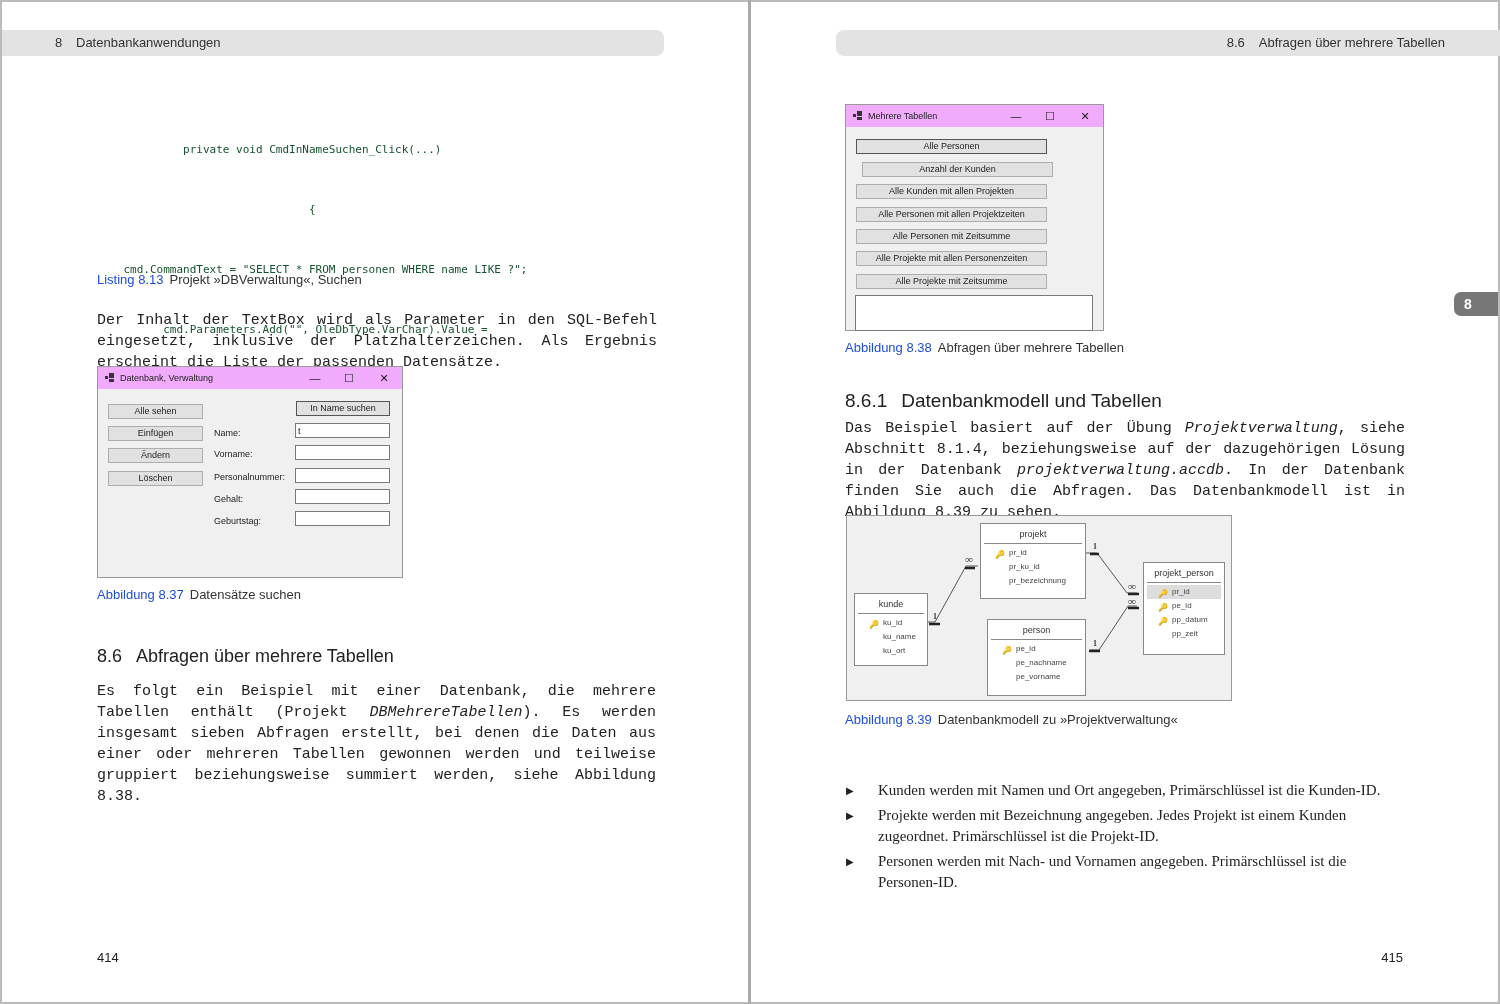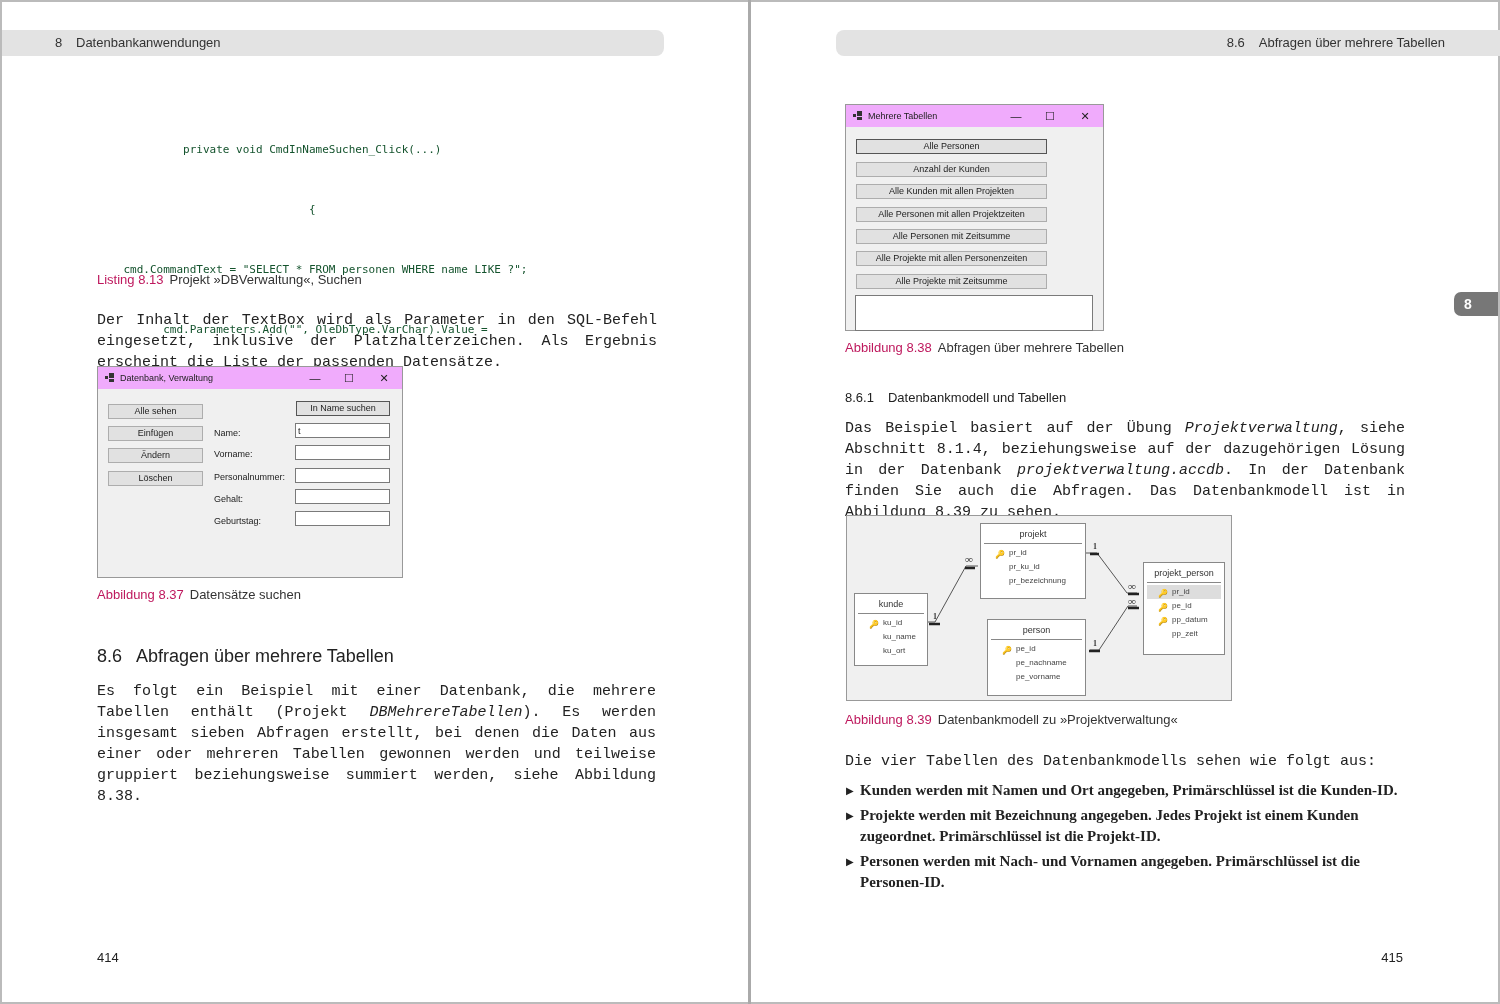--- a/index.html
+++ b/index.html
@@ -9,26 +9,26 @@
   #page-right{left:751px;width:749px;border-right:2px solid #bbb;box-sizing:border-box;}
   #gutter{position:absolute;left:748px;top:0;width:3px;height:1004px;background:#aaa;}
   .border-top{position:absolute;top:0;left:0;right:0;height:2px;background:#bbb;}
   .border-bottom{position:absolute;bottom:0;left:0;right:0;height:2px;background:#bbb;}
   .runhead{position:absolute;top:30px;height:26px;background:#e3e3e3;font-family:"Liberation Sans",sans-serif;font-size:13px;color:#333;line-height:26px;}
   #runhead-left{left:0;width:662px;border-radius:0 8px 8px 0;}
   #runhead-left span{position:absolute;}
   #runhead-right{left:85px;width:664px;border-radius:8px 0 0 8px;text-align:right;}
   .code{position:absolute;left:95px;top:100px;font-family:"DejaVu Sans Mono",monospace;font-size:11px;color:#14532d;line-height:20px;white-space:pre;text-align:center;}
   .caption{position:absolute;font-family:"Liberation Sans",sans-serif;font-size:13px;color:#333;}
-  .caption b{font-weight:normal;color:#be185d;margin-right:6px;margin-top:36px;}
+  .caption b{font-weight:normal;color:#1d4ed8;margin-right:6px;margin-top:36px;}
   .para{position:absolute;font-size:15px;line-height:21px;text-align:justify;color:#222;}
   .para p{margin:0 0 8px 0;font-family:Liberation Mono, monospace;}
   h2,h3{position:absolute;margin:0;font-family:"Liberation Sans",sans-serif;font-weight:normal;color:#222;}
   h2{font-size:18px;}
-  h3{font-size:13px;}
+  h3{font-size:19px;}
   .pagenum{position:absolute;top:950px;font-family:"Liberation Sans",sans-serif;font-size:13px;color:#222;}
   
   .win{position:absolute;border:1px solid #999;background:#f0f0f0;font-family:"Liberation Sans",sans-serif;font-size:9px;color:#222;}
   .win .titlebar{height:22px;background:#f0abfc;position:relative;line-height:22px;}
   .win .titlebar .wicon{position:absolute;left:7px;top:6px;width:9px;height:9px;}
   .win .titlebar .wicon i{position:absolute;background:#333;}
   .win .titlebar .ttl{position:absolute;left:22px;}
   .win .titlebar .ctl{position:absolute;top:0;width:20px;text-align:center;font-size:11px;}
   .wbtn{position:absolute;background:#e1e1e1;border:1px solid #adadad;text-align:center;line-height:13px;height:13px;font-size:9px;}
   .wbtn.default{border:1.5px solid #555;}
@@ -38,21 +38,21 @@
   
   .erd{position:absolute;left:95px;top:515px;width:384px;height:184px;background:#f0f0f0;border:1px solid #999;}
   .tbl{position:absolute;background:#fff;border:1px solid #888;font-family:"Liberation Sans",sans-serif;font-size:8px;color:#444;}
   .tbl .th{text-align:center;padding:5px 0 4px 0;border-bottom:1px solid #888;margin:0 3px 2px 3px;font-size:9px;color:#333;}
   .tbl .f{position:relative;padding-left:28px;height:14px;line-height:14px;}
   .tbl .f.sel{background:#ddd;margin:0 3px;padding-left:25px;}
   .tbl .key{position:absolute;left:14px;top:2px;font-size:8px;}
   .rel{position:absolute;font-family:"Liberation Serif",serif;font-size:8px;font-weight:bold;color:#333;}
   .blt{position:absolute;left:95px;width:560px;font-size:15px;line-height:21px;color:#222;}
   .blt .mk{position:absolute;left:0;top:0;font-size:10px;}
-  .blt .tx{display:block;padding-left:14px;font-weight:bold;}
+  .blt .tx{display:block;padding-left:32px;}
   .tab8{position:absolute;right:0;top:292px;width:44px;height:24px;background:#777;border-radius:7px 0 0 7px;color:#fff;font-family:"Liberation Sans",sans-serif;font-weight:bold;font-size:14px;line-height:24px;padding-left:10px;box-sizing:border-box;}
 </style>
 </head>
 <body>
 
 <div class="page" id="page-left">
   <div class="border-top"></div>
   <div class="border-bottom"></div>
   <div class="runhead" id="runhead-left">
     <span style="left:53px">8</span>
@@ -141,21 +141,21 @@
           <i style="left:0;top:3px;width:3px;height:3px"></i>
           <i style="left:4px;top:0;width:5px;height:5px"></i>
           <i style="left:4px;top:6px;width:5px;height:3px"></i>
         </span>
       <span class="ttl">Mehrere Tabellen</span>
       <span class="ctl" style="left:160px">—</span>
       <span class="ctl" style="left:194px">☐</span>
       <span class="ctl" style="left:229px">✕</span>
     </div>
     <div class="wbtn default" style="left:10px;top:34px;width:189px">Alle Personen</div>
-    <div class="wbtn" style="left:10px;top:57px;width:189px">Anzahl der Kunden</div>
+    <div class="wbtn" style="left:16px;top:57px;width:189px">Anzahl der Kunden</div>
     <div class="wbtn" style="left:10px;top:79px;width:189px">Alle Kunden mit allen Projekten</div>
     <div class="wbtn" style="left:10px;top:102px;width:189px">Alle Personen mit allen Projektzeiten</div>
     <div class="wbtn" style="left:10px;top:124px;width:189px">Alle Personen mit Zeitsumme</div>
     <div class="wbtn" style="left:10px;top:146px;width:189px">Alle Projekte mit allen Personenzeiten</div>
     <div class="wbtn" style="left:10px;top:169px;width:189px">Alle Projekte mit Zeitsumme</div>
     <div class="wlist" style="left:9px;top:190px;width:238px;height:36px"></div>
   </div>
 
   <div class="caption" style="left:94px;top:340px">
     <b>Abbildung 8.38</b><span>Abfragen über mehrere Tabellen</span>
@@ -219,23 +219,20 @@
       <div class="f"><span class="key">🔑</span><span>pe_id</span></div>
       <div class="f"><span class="key">🔑</span><span>pp_datum</span></div>
       <div class="f"><span>pp_zeit</span></div>
     </div>
   </div>
 
   <div class="caption" style="left:94px;top:712px">
     <b>Abbildung 8.39</b><span>Datenbankmodell zu »Projektverwaltung«</span>
   </div>
 
-  <div class="para" style="left:94px;top:751px;width:560px">
-    <p>Die vier Tabellen des Datenbankmodells sehen wie folgt aus:</p>
-  </div>
 
   <div class="blt" style="top:780px">
     <span class="mk">▶</span>
     <span class="tx">Kunden werden mit Namen und Ort angegeben, Primärschlüssel ist die Kunden-ID.</span>
   </div>
   <div class="blt" style="top:805px">
     <span class="mk">▶</span>
     <span class="tx">Projekte werden mit Bezeichnung angegeben. Jedes Projekt ist einem Kunden zugeordnet. Primärschlüssel ist die Projekt-ID.</span>
   </div>
   <div class="blt" style="top:851px">

